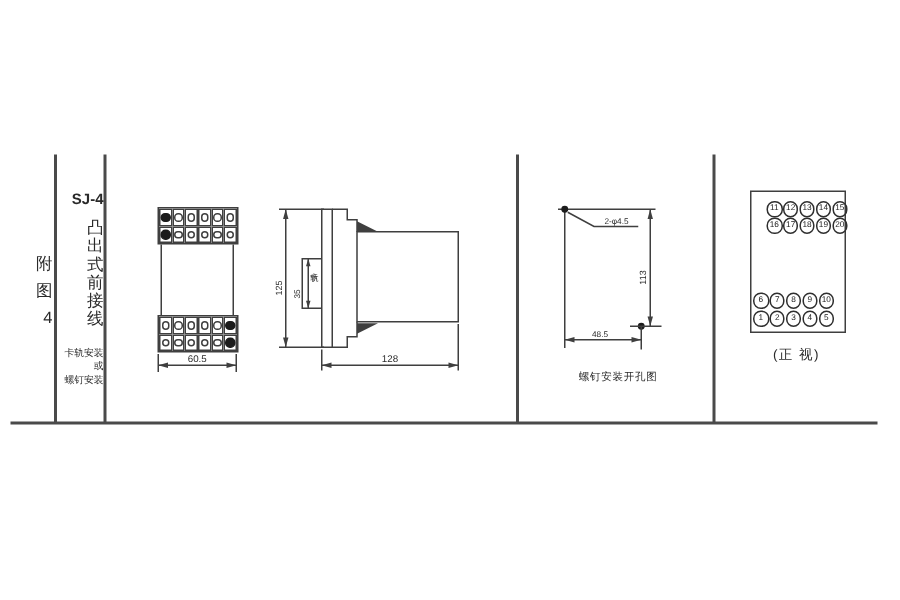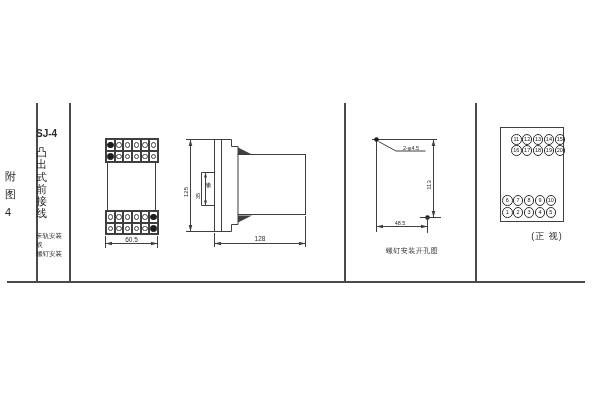--- a/index.html
+++ b/index.html
@@ -1,21 +1,21 @@
 <!DOCTYPE html>
 <html><head>
 <meta charset="utf-8">
 <style>
   html,body{margin:0;padding:0;background:#e8e8e8;}
   .page{position:relative;width:600px;height:400px;background:#ffffff;overflow:hidden;
         font-family:"Liberation Sans","DejaVu Sans",sans-serif;color:#2a2a2a;}
   .abs{position:absolute;}
   .vline{position:absolute;top:103px;height:179px;width:0;border-left:2px solid #4a4a4a;}
   .hline{position:absolute;left:7px;top:281px;width:578px;height:0;border-top:2px solid #4a4a4a;}
-  .vtext{white-space:pre-line;text-align:left;}
+  .vtext{white-space:pre-line;text-align:right;}
   .svg-layer{position:absolute;left:0;top:0;}
   
   .tgrid{position:absolute;display:grid;grid-template-columns:repeat(6,1fr);grid-template-rows:1fr 1fr;
          background:#fff;border:1px solid #3f3f3f;}
   .tcell{border:1px solid #3f3f3f;display:flex;align-items:center;justify-content:center;background:#fff;}
   .tcell i{display:block;width:3.5px;height:3.5px;border:1px solid #3f3f3f;border-radius:50%;background:#fff;}
   .tcell.filled i{width:4.5px;height:4.5px;background:#1c1c1c;border-color:#1c1c1c;}
   .body-rect{position:absolute;border:1.5px solid #3f3f3f;background:#fff;}
   
   .panel-rect{position:absolute;border:1.5px solid #3f3f3f;background:#fff;}
@@ -216,15 +216,15 @@
     <span class="circ">9</span>
     <span class="circ">10</span>
   </div>
   <div class="trow" style="left:502px;top:207px;">
     <span class="circ">1</span>
     <span class="circ">2</span>
     <span class="circ">3</span>
     <span class="circ">4</span>
     <span class="circ">5</span>
   </div>
-  <div class="abs cap" style="left:514px;top:230px;width:66px;font-size:9px;letter-spacing:1px;">(正 视)</div>
+  <div class="abs cap" style="left:498px;top:230px;width:66px;font-size:9px;letter-spacing:1px;">(正 视)</div>
 
 </div>
 
 </body></html>

